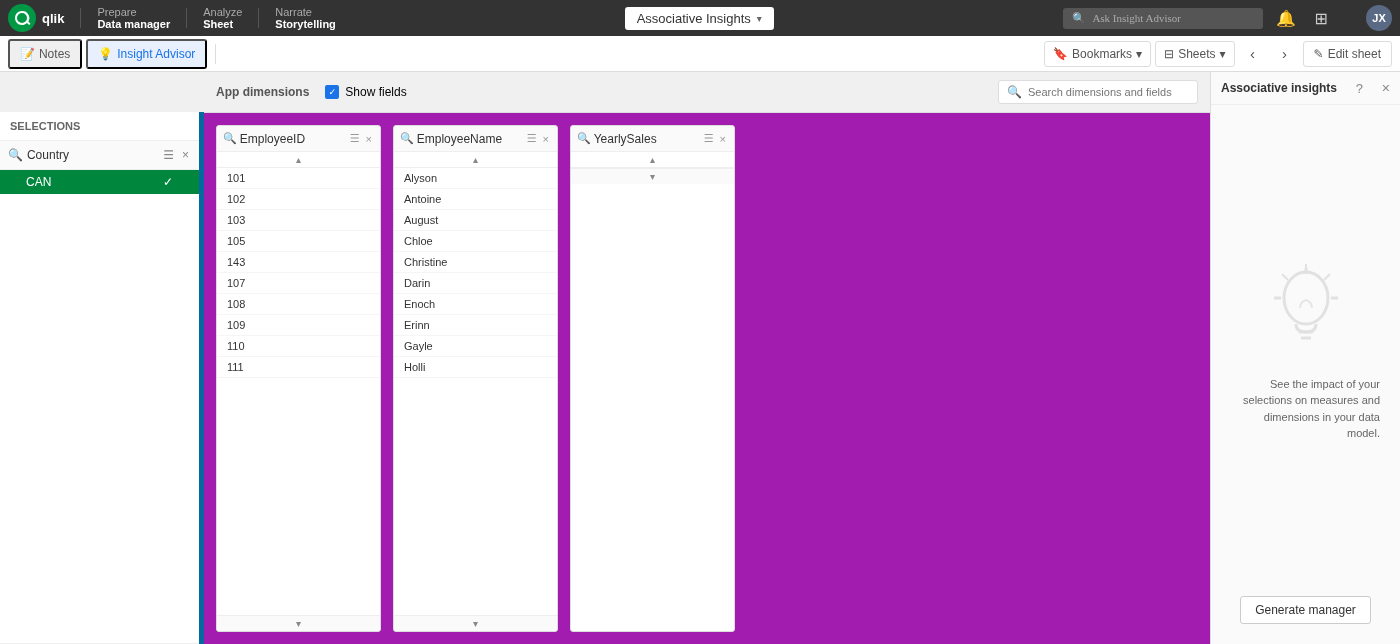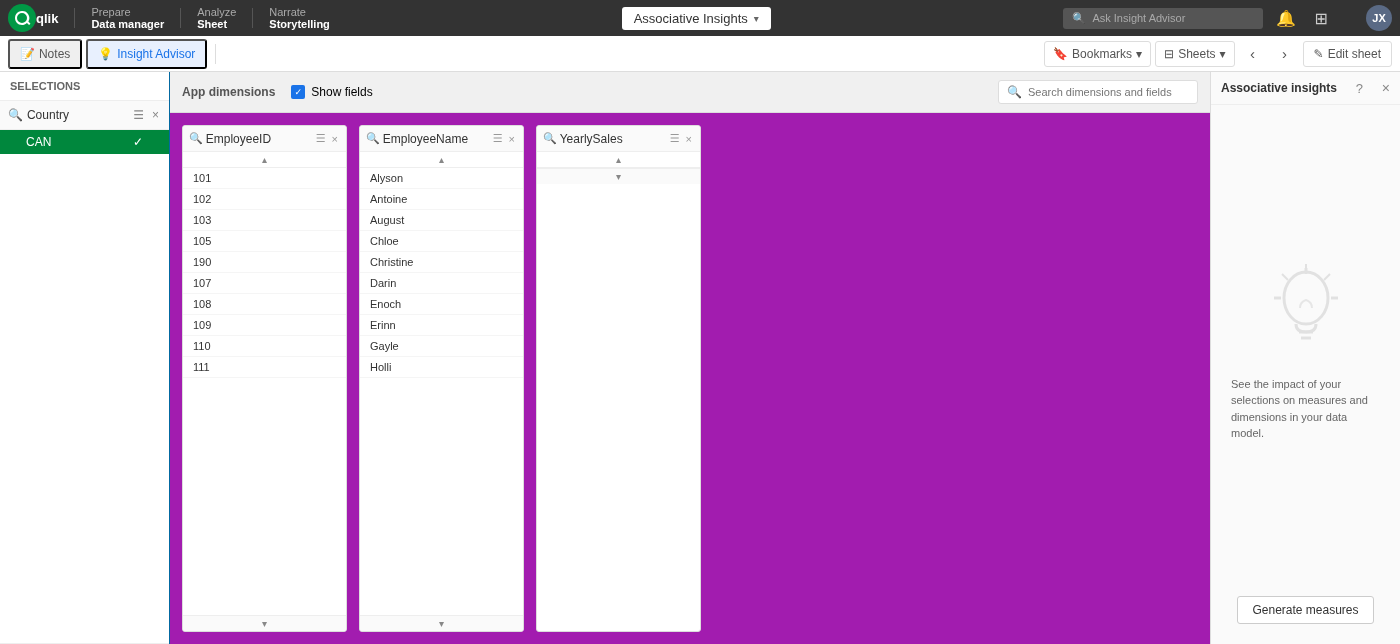--- a/index.html
+++ b/index.html
@@ -17,20 +17,21 @@
       display: flex;
       align-items: center;
       background: #333;
       height: 36px;
       padding: 0 8px;
       gap: 16px;
     }
     .nav-logo {
       display: flex;
       align-items: center;
+      gap: 6px;
       justify-content: flex-end;
     }
     .qlik-logo {
       width: 28px;
       height: 28px;
     }
     .nav-section {
       display: flex;
       align-items: center;
       gap: 2px;
@@ -187,26 +188,27 @@
     }
 
     
     .main-content {
       display: flex;
       height: calc(644px - 36px - 36px);
     }
 
     
     .left-panel {
-      width: 170px;
-      background: #fff;
-      border-right: 1px solid #0369a1;
+      width: 204px;
+      background: #fff;
+      border-right: 5px solid #0369a1;
       display: flex;
       flex-direction: column;
       overflow: hidden;
+      margin-top: 40px;
     }
     .selections-header {
       padding: 8px 10px;
       font-size: 11px;
       color: #666;
       font-weight: 600;
       text-transform: uppercase;
       border-bottom: 1px solid #eee;
     }
 
@@ -453,21 +455,21 @@
       flex-direction: column;
       gap: 16px;
       padding: 20px;
     }
     .lightbulb-svg {
       opacity: 0.3;
     }
     .ai-description {
       font-size: 11px;
       color: #666;
-      text-align: left;
+      text-align: right;
       line-height: 1.5;
     }
     .generate-btn {
       background: #fff;
       border: 1px solid #ccc;
       border-radius: 3px;
       padding: 6px 14px;
       font-size: 12px;
       color: #333;
       cursor: pointer;
@@ -513,21 +515,21 @@
   </div>
   <div class="nav-center">
     <div class="app-title-bar">
       <span>Associative Insights</span>
       <span class="chevron">▾</span>
     </div>
   </div>
   <div class="nav-right">
     <button class="nav-icon-btn" style="background:#555;border-radius:3px;padding:4px 10px;font-size:11px;color:#ccc;border:none;display:flex;align-items:center;gap:6px;width:200px;">
       <span>🔍</span>
-      <span style="font-size:11px;color:#aaa;">Ask Insight Advisor</span>
+      <span style="font-size:11px;color:#aaa;font-family:Liberation Serif, serif;">Ask Insight Advisor</span>
     </button>
     <button class="nav-icon-btn" style="font-size:16px;">🔔</button>
     <button class="nav-icon-btn" style="font-size:16px;">⊞</button>
     <div class="avatar-circle">JX</div>
   </div>
 </div>
 
 <div class="toolbar">
   <button class="toolbar-tab">
     <span>📝</span>
@@ -606,21 +608,21 @@
         <button class="dim-col-btn">☰</button>
         <button class="dim-col-btn">×</button>
       </div>
     </div>
           <div class="scroll-up">▴</div>
           <div class="dim-col-list">
             <div class="dim-row">101</div>
             <div class="dim-row">102</div>
             <div class="dim-row">103</div>
             <div class="dim-row">105</div>
-            <div class="dim-row">190</div>
+            <div class="dim-row">143</div>
             <div class="dim-row">107</div>
             <div class="dim-row">108</div>
             <div class="dim-row">109</div>
             <div class="dim-row">110</div>
             <div class="dim-row">111</div>
           </div>
           <div class="scroll-down">▾</div>
         </div>
         <div class="dim-column">
           <div class="dim-col-header">
@@ -678,17 +680,17 @@
         <line x1="40" y1="8" x2="40" y2="4" stroke="#aaa" stroke-width="2"></line>
         <line x1="15" y1="38" x2="8" y2="38" stroke="#aaa" stroke-width="3"></line>
         <line x1="65" y1="38" x2="72" y2="38" stroke="#aaa" stroke-width="3"></line>
         <line x1="22" y1="20" x2="16" y2="14" stroke="#aaa" stroke-width="2"></line>
         <line x1="58" y1="20" x2="64" y2="14" stroke="#aaa" stroke-width="2"></line>
         <path d="M34 48 Q34 42 40 40 Q46 42 46 48" fill="none" stroke="#bbb" stroke-width="2"></path>
       </svg>
       <p class="ai-description">See the impact of your selections on measures and dimensions in your data model.</p>
     </div>
     <button class="generate-btn">
-      <span>Generate measures</span>
+      <span>Generate manager</span>
     </button>
   </div>
 
 </div>
 
 </body></html>

